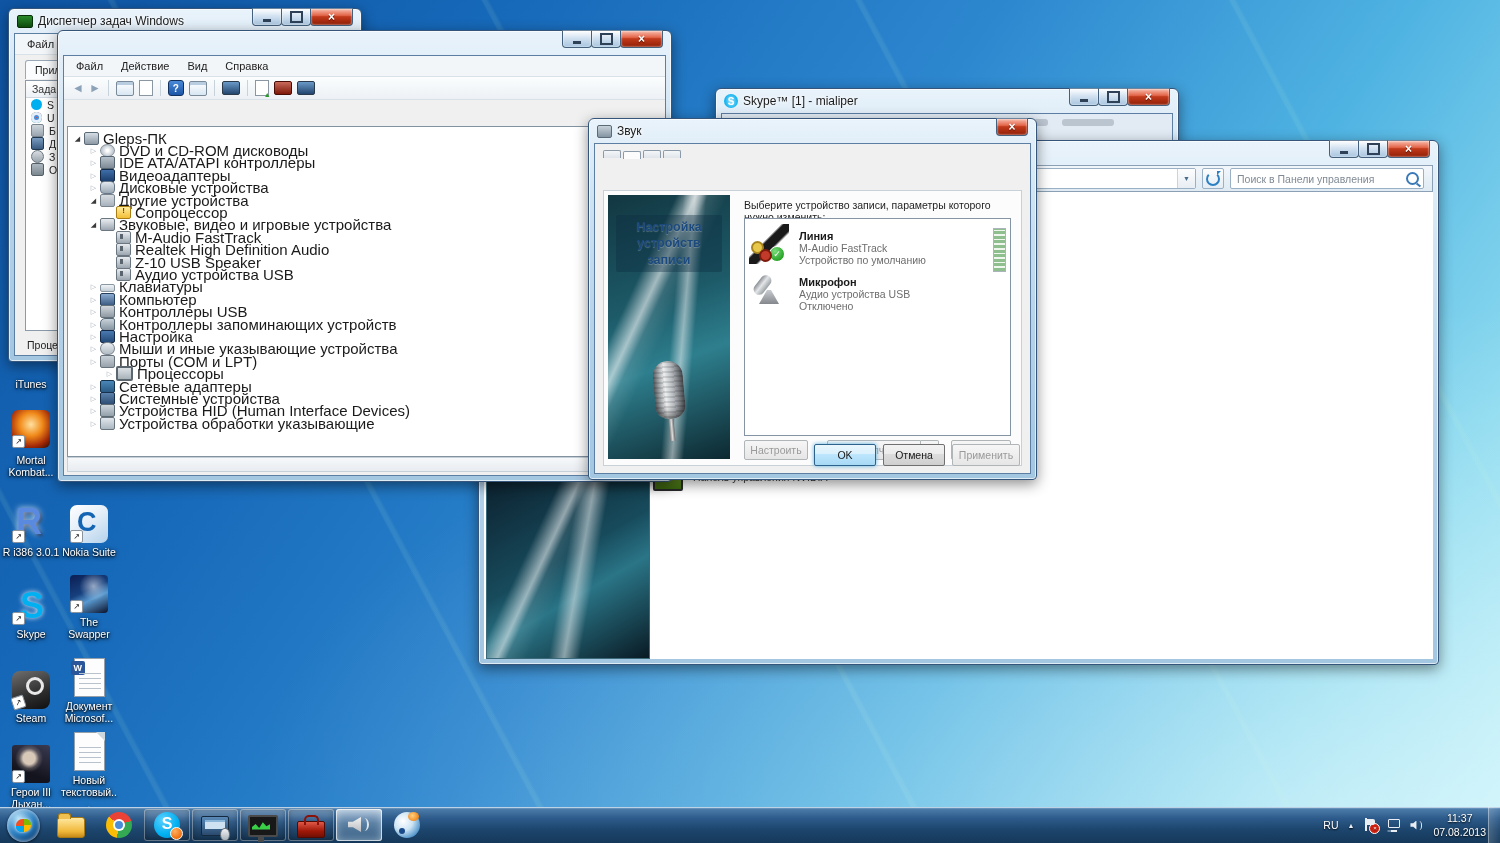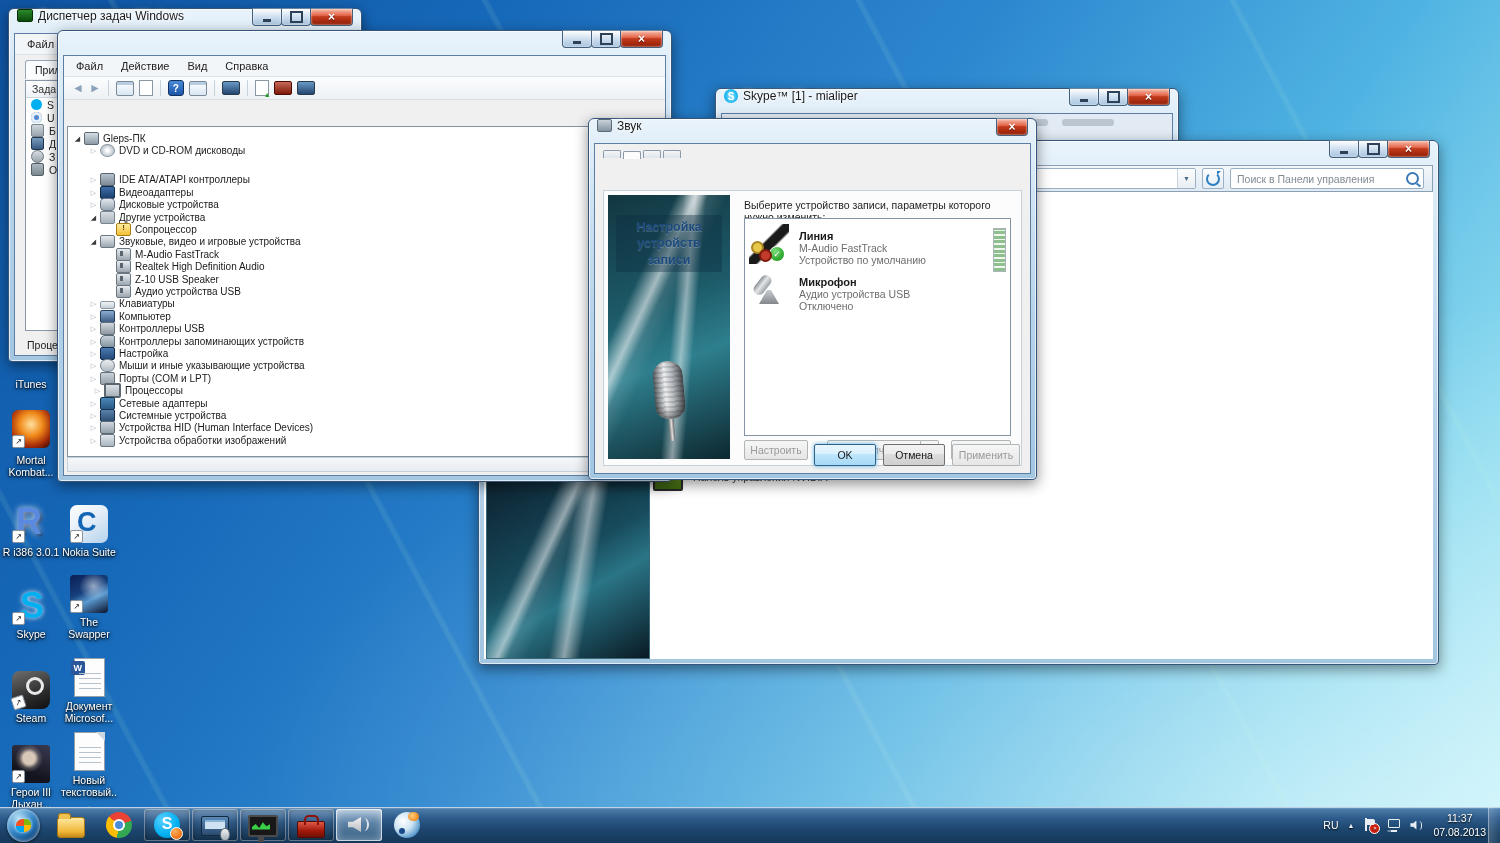--- a/index.html
+++ b/index.html
@@ -7,21 +7,21 @@
        font-family:"Liberation Sans","DejaVu Sans",sans-serif;
        background:
          radial-gradient(130% 110% at 88% 96%, rgba(255,255,255,.38), transparent 55%),
          repeating-linear-gradient(62deg, transparent 0 160px, rgba(190,245,215,.10) 162px 165px, transparent 168px 330px),
          linear-gradient(125deg,#0f55a4 0%,#1668b8 24%,#2d87cf 48%,#4fb3e2 68%,#8fdcf0 86%,#c2f2fa 100%)}
   
   .win{position:absolute;border-radius:6px 6px 4px 4px;
        background:linear-gradient(180deg,#e9f3fb,#cfe3f3 22%,#b7d3ea 55%,#a3c6e1);
        border:1px solid #35557a;
        box-shadow:0 4px 14px rgba(0,0,0,.45), inset 0 0 0 1px rgba(255,255,255,.65)}
-  .titlebar{height:24px;display:flex;gap:5px;padding:0 8px;
+  .titlebar{height:24px;display:flex;align-items:center;gap:5px;padding:0 8px;
        font-size:12px;color:#1b1b1b;text-shadow:0 0 4px #fff,0 0 6px #fff;white-space:nowrap}
   .caps{position:absolute;top:-1px;right:8px;display:flex}
   .cb{width:28px;height:16px;border:1px solid #44607c;border-top:1px solid #6c86a0;border-radius:0 0 4px 4px;
       background:linear-gradient(180deg,rgba(255,255,255,.96),rgba(208,224,240,.92) 45%,rgba(162,192,220,.92));
       display:flex;align-items:center;justify-content:center;margin-left:-1px;box-shadow:inset 0 0 2px #fff}
   .cb .g-min{width:8px;height:3px;background:#2e4156;margin-top:7px}
   .cb .g-max{width:9px;height:8px;border:2px solid #2e4156;background:transparent}
   .cb.close{width:41px;background:linear-gradient(180deg,#f8bcab,#e2654a 40%,#c23a1c 48%,#911f06);color:#fff}
   .cb .g-x{color:#fff;font-size:12px;font-weight:bold;line-height:1;text-shadow:0 1px 1px #5a1000}
   .win-body{position:absolute;left:5px;right:5px;bottom:5px;top:24px;background:#f0f0f0;border:1px solid #5c7ea2}
@@ -86,21 +86,21 @@
           box-shadow:inset 0 3px 0 #b8cde0}
   .tbi-doc{width:12px;height:14px;border:1px solid #8a96a2;background:#fff}
   .tbi-help{width:14px;height:14px;border-radius:3px;background:linear-gradient(#4a8ad8,#1c55a8);border:1px solid #10305e;
           color:#fff;font-size:10px;font-weight:bold}
   .tbi-comp{width:16px;height:12px;border:1px solid #2a3a4a;border-radius:2px;background:linear-gradient(#6a9ac8,#23456e)}
   .tbi-red{background:linear-gradient(#c86a5a,#7e1808)!important;border-color:#4a0c04!important}
   .tbi-up{position:relative}
   .tbi-up::after{content:"\25B2";position:absolute;right:-3px;bottom:-3px;font-size:7px;color:#2a9a2a}
   .tbi-dn::after{content:"\25BC";position:absolute;right:-3px;bottom:-3px;font-size:7px;color:#4a6a8a}
   .dm-tree{position:absolute;left:3px;right:3px;top:70px;bottom:18px;background:#fff;border:1px solid #82929f;
-          overflow:hidden;font-size:10px;color:#1a1a1a;padding-top:5px}
+          overflow:hidden;font-size:15px;color:#1a1a1a;padding-top:5px}
   .tree-row{display:flex;align-items:center;height:12.4px;white-space:nowrap}
   .expander{width:11px;flex:none;text-align:center;font-size:7px;color:#a0aab4;line-height:1}
   .tree-row[data-exp="closed"] .expander::before{content:"\25B7"}
   .tree-row[data-exp="open"] .expander::before{content:"\25E2";color:#3a3a3a}
   .ticon{width:13px;height:11px;flex:none;margin:0 4px 0 1px;border-radius:2px;position:relative}
   .ti-computer{background:linear-gradient(#d5dde4,#8d9aa6);border:1px solid #5a6a76}
   .ti-computer2{background:linear-gradient(#8cacd0,#3c5c84);border:1px solid #24405e}
   .ti-dvd{background:radial-gradient(circle,#fff 12%,#c4ccd4 65%);border-radius:50%;border:1px solid #8a949e}
   .ti-ide{background:linear-gradient(#b8c2cc,#7e8a96);border:1px solid #566672}
   .ti-video{background:linear-gradient(#3e6ea8,#1c3f6e);border:1px solid #122a48}
@@ -494,21 +494,21 @@
     <div class="tree-row" data-exp="open" style="padding-left: 4px;">
           <span class="expander"></span>
           <span class="ticon ti-computer"></span>
           <span>Gleps-ПК</span>
         </div>
         <div class="tree-row" data-exp="closed" style="padding-left: 20px;">
           <span class="expander"></span>
           <span class="ticon ti-dvd"></span>
           <span>DVD и CD-ROM дисководы</span>
         </div>
-        <div class="tree-row" data-exp="closed" style="padding-left: 20px; margin-top: 17px;">
+        <div class="tree-row" data-exp="closed" style="padding-left: 20px;">
           <span class="expander"></span>
           <span class="ticon ti-ide"></span>
           <span>IDE ATA/ATAPI контроллеры</span>
         </div>
         <div class="tree-row" data-exp="closed" style="padding-left: 20px;">
           <span class="expander"></span>
           <span class="ticon ti-video"></span>
           <span>Видеоадаптеры</span>
         </div>
         <div class="tree-row" data-exp="closed" style="padding-left: 20px;">
@@ -579,21 +579,21 @@
         <div class="tree-row" data-exp="closed" style="padding-left: 20px;">
           <span class="expander"></span>
           <span class="ticon ti-mouse"></span>
           <span>Мыши и иные указывающие устройства</span>
         </div>
         <div class="tree-row" data-exp="closed" style="padding-left: 20px;">
           <span class="expander"></span>
           <span class="ticon ti-port"></span>
           <span>Порты (COM и LPT)</span>
         </div>
-        <div class="tree-row" data-exp="closed" style="padding-left: 24px;">
+        <div class="tree-row" data-exp="closed" style="padding-left: 36px;">
           <span class="expander"></span>
           <span class="ticon ti-cpu"></span>
           <span>Процессоры</span>
         </div>
         <div class="tree-row" data-exp="closed" style="padding-left: 20px;">
           <span class="expander"></span>
           <span class="ticon ti-net"></span>
           <span>Сетевые адаптеры</span>
         </div>
         <div class="tree-row" data-exp="closed" style="padding-left: 20px;">
@@ -602,21 +602,21 @@
           <span>Системные устройства</span>
         </div>
         <div class="tree-row" data-exp="closed" style="padding-left: 20px;">
           <span class="expander"></span>
           <span class="ticon ti-hid"></span>
           <span>Устройства HID (Human Interface Devices)</span>
         </div>
         <div class="tree-row" data-exp="closed" style="padding-left: 20px;">
           <span class="expander"></span>
           <span class="ticon ti-imaging"></span>
-          <span>Устройства обработки изображений</span>
+          <span>Устройства обработки указывающие</span>
         </div>
       </div>
     <div class="dm-status"></div>
   </div>
 </div>
 
 <div class="win snd">
   <div class="titlebar">
     <span class="sndicon"></span>
     <span>Звук</span>

